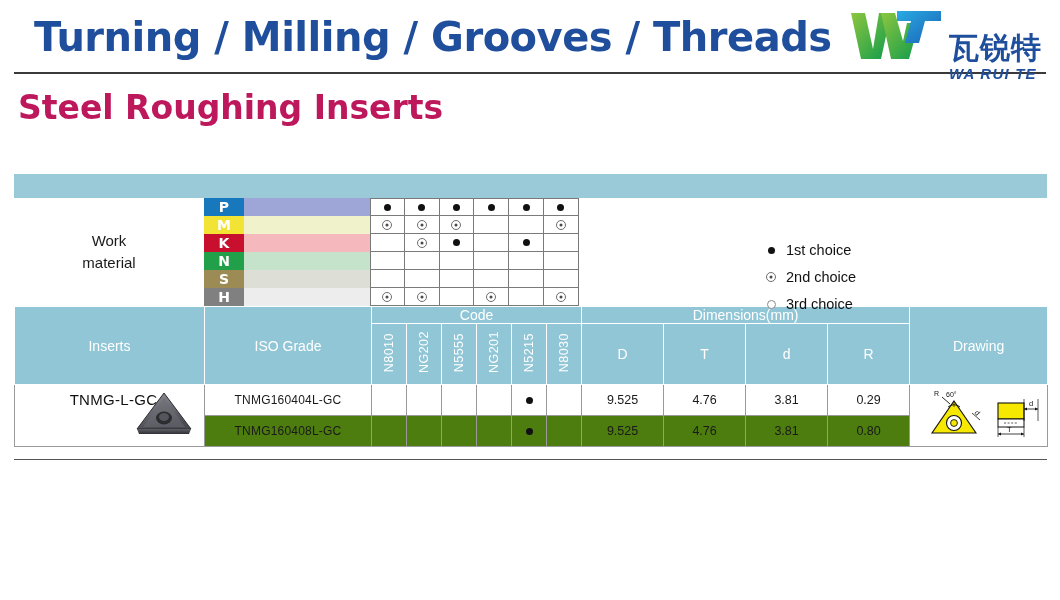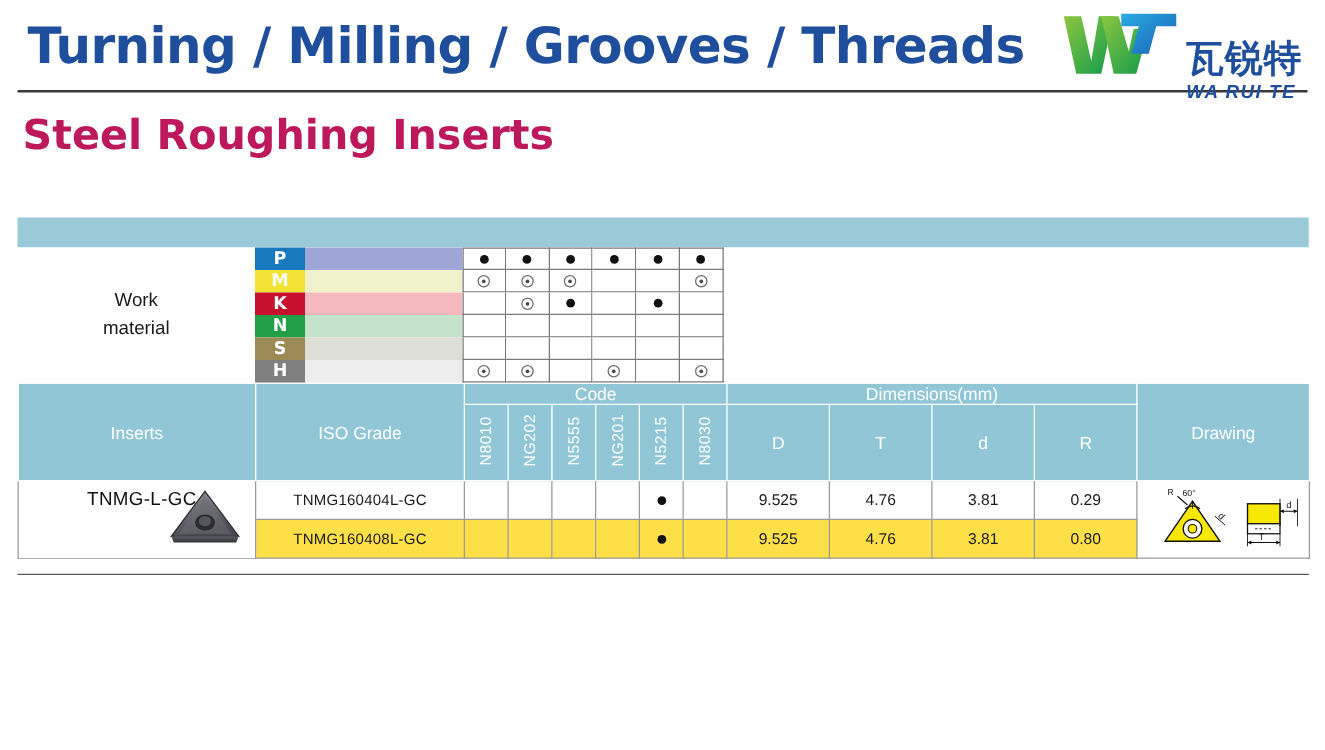--- a/index.html
+++ b/index.html
@@ -14,21 +14,21 @@
     color: #222;
     overflow: hidden;
     position: relative;
   }
 
   
   .page-header {
     display: flex;
     align-items: center;
     justify-content: space-between;
-    padding: 8px 14px 0 22px;
+    padding: 8px 14px 0 34px;
     height: 66px;
     box-sizing: border-box;
   }
   .header-title {
     font-size: 40px;
     font-weight: bold;
     color: #1F4E9C;
     letter-spacing: -0.5px;
     white-space: nowrap;
     font-family: "DejaVu Sans", sans-serif;
@@ -239,21 +239,21 @@
 
   
   tr.data-row td {
     border: 1px solid #9a9a9a;
     text-align: center;
     vertical-align: middle;
     height: 28px;
     font-size: 12.5px;
     color: #1a1a1a;
   }
-  tr.data-row.alt td { background: #fde047; }
+  tr.data-row.alt td { background: #4d7c0f; }
   tr.data-row td.iso { font-size: 12px; letter-spacing: 0.2px; }
 
   td.family-cell {
     vertical-align: top !important;
     text-align: center;
     position: relative;
     background: #fff !important;
   }
   .family-name {
     font-size: 15px;
@@ -427,20 +427,40 @@
             </div>
             <div class="wm-cell"></div>
             <div class="wm-cell">
               <i class="mark-2"></i>
             </div>
           </div>
         </div>
       </div>
     <div class="wm-spacer"></div>
 
+    <div class="legend">
+      <div class="legend-row">
+        <span class="legend-mark">
+            <i class="mark-1"></i>
+          </span>
+        <span>1st choice</span>
+      </div>
+      <div class="legend-row">
+        <span class="legend-mark">
+            <i class="mark-2"></i>
+          </span>
+        <span>2nd choice</span>
+      </div>
+      <div class="legend-row">
+        <span class="legend-mark">
+            <i class="mark-3"></i>
+          </span>
+        <span>3rd choice</span>
+      </div>
+    </div>
   </div>
 
   <table class="main">
     <colgroup>
       <col style="width:190px">
       <col style="width:167px">
       <col style="width:35px">
         <col style="width:35px">
         <col style="width:35px">
       <col style="width:35px">

